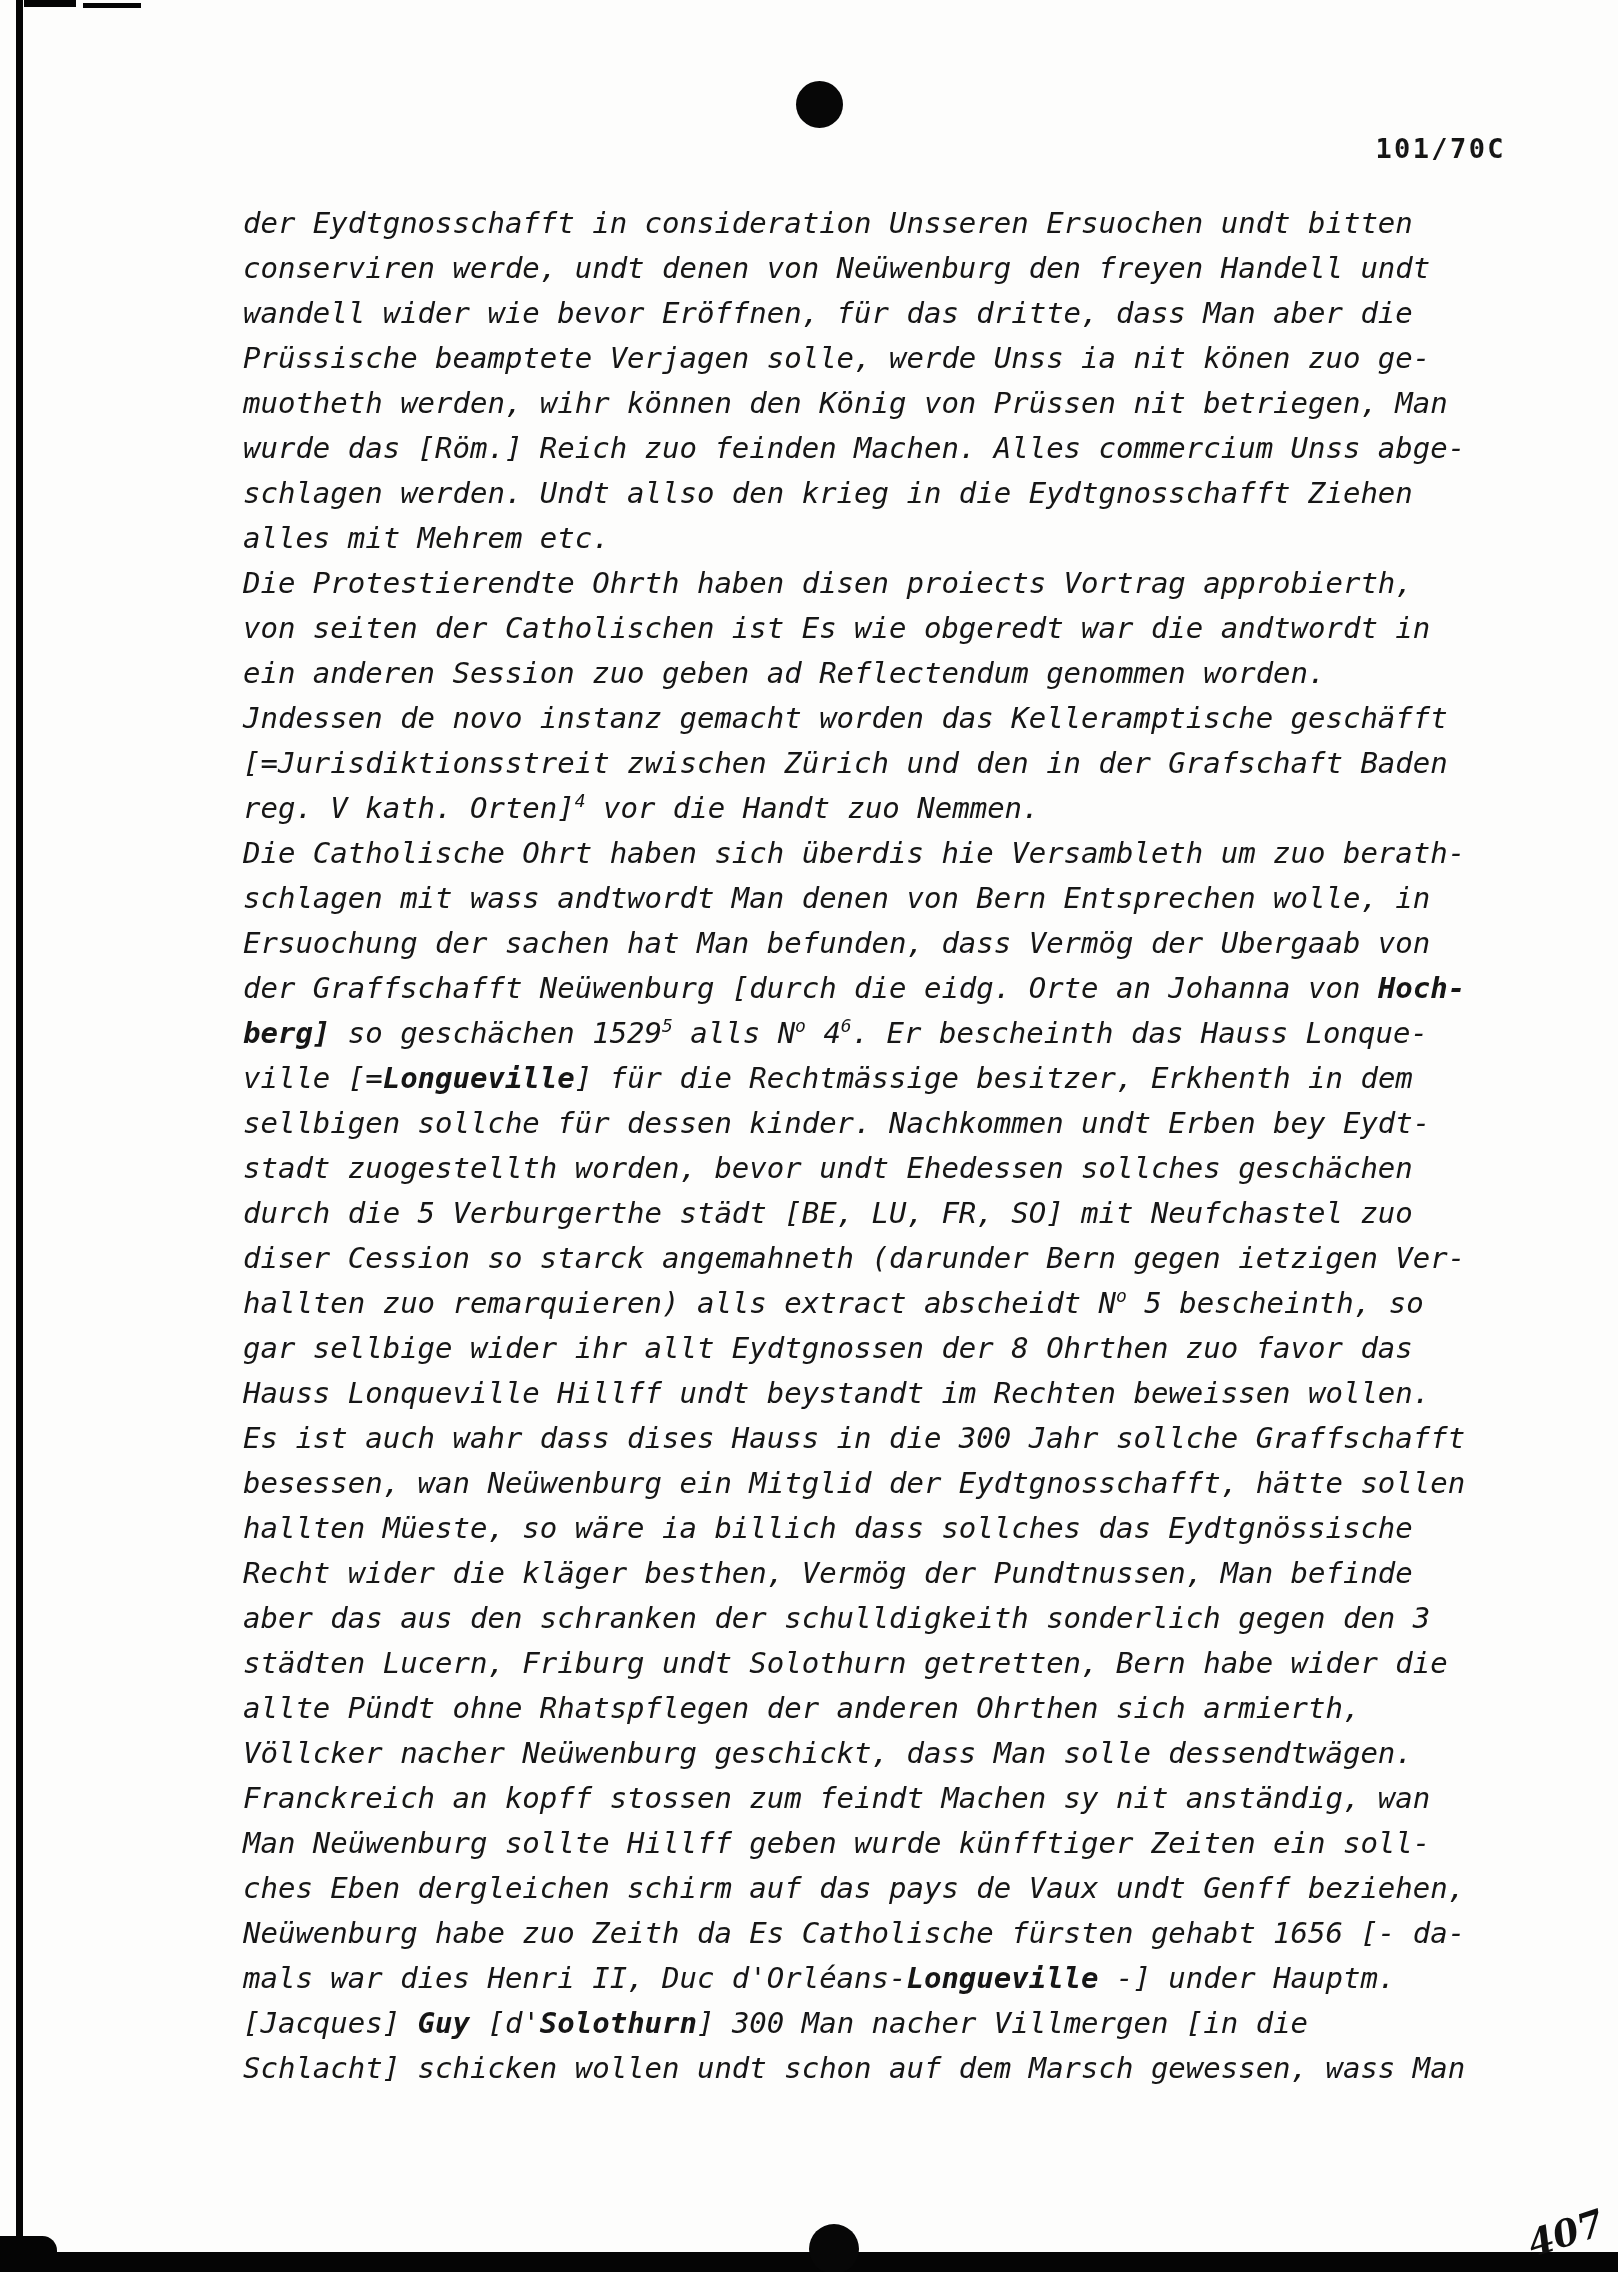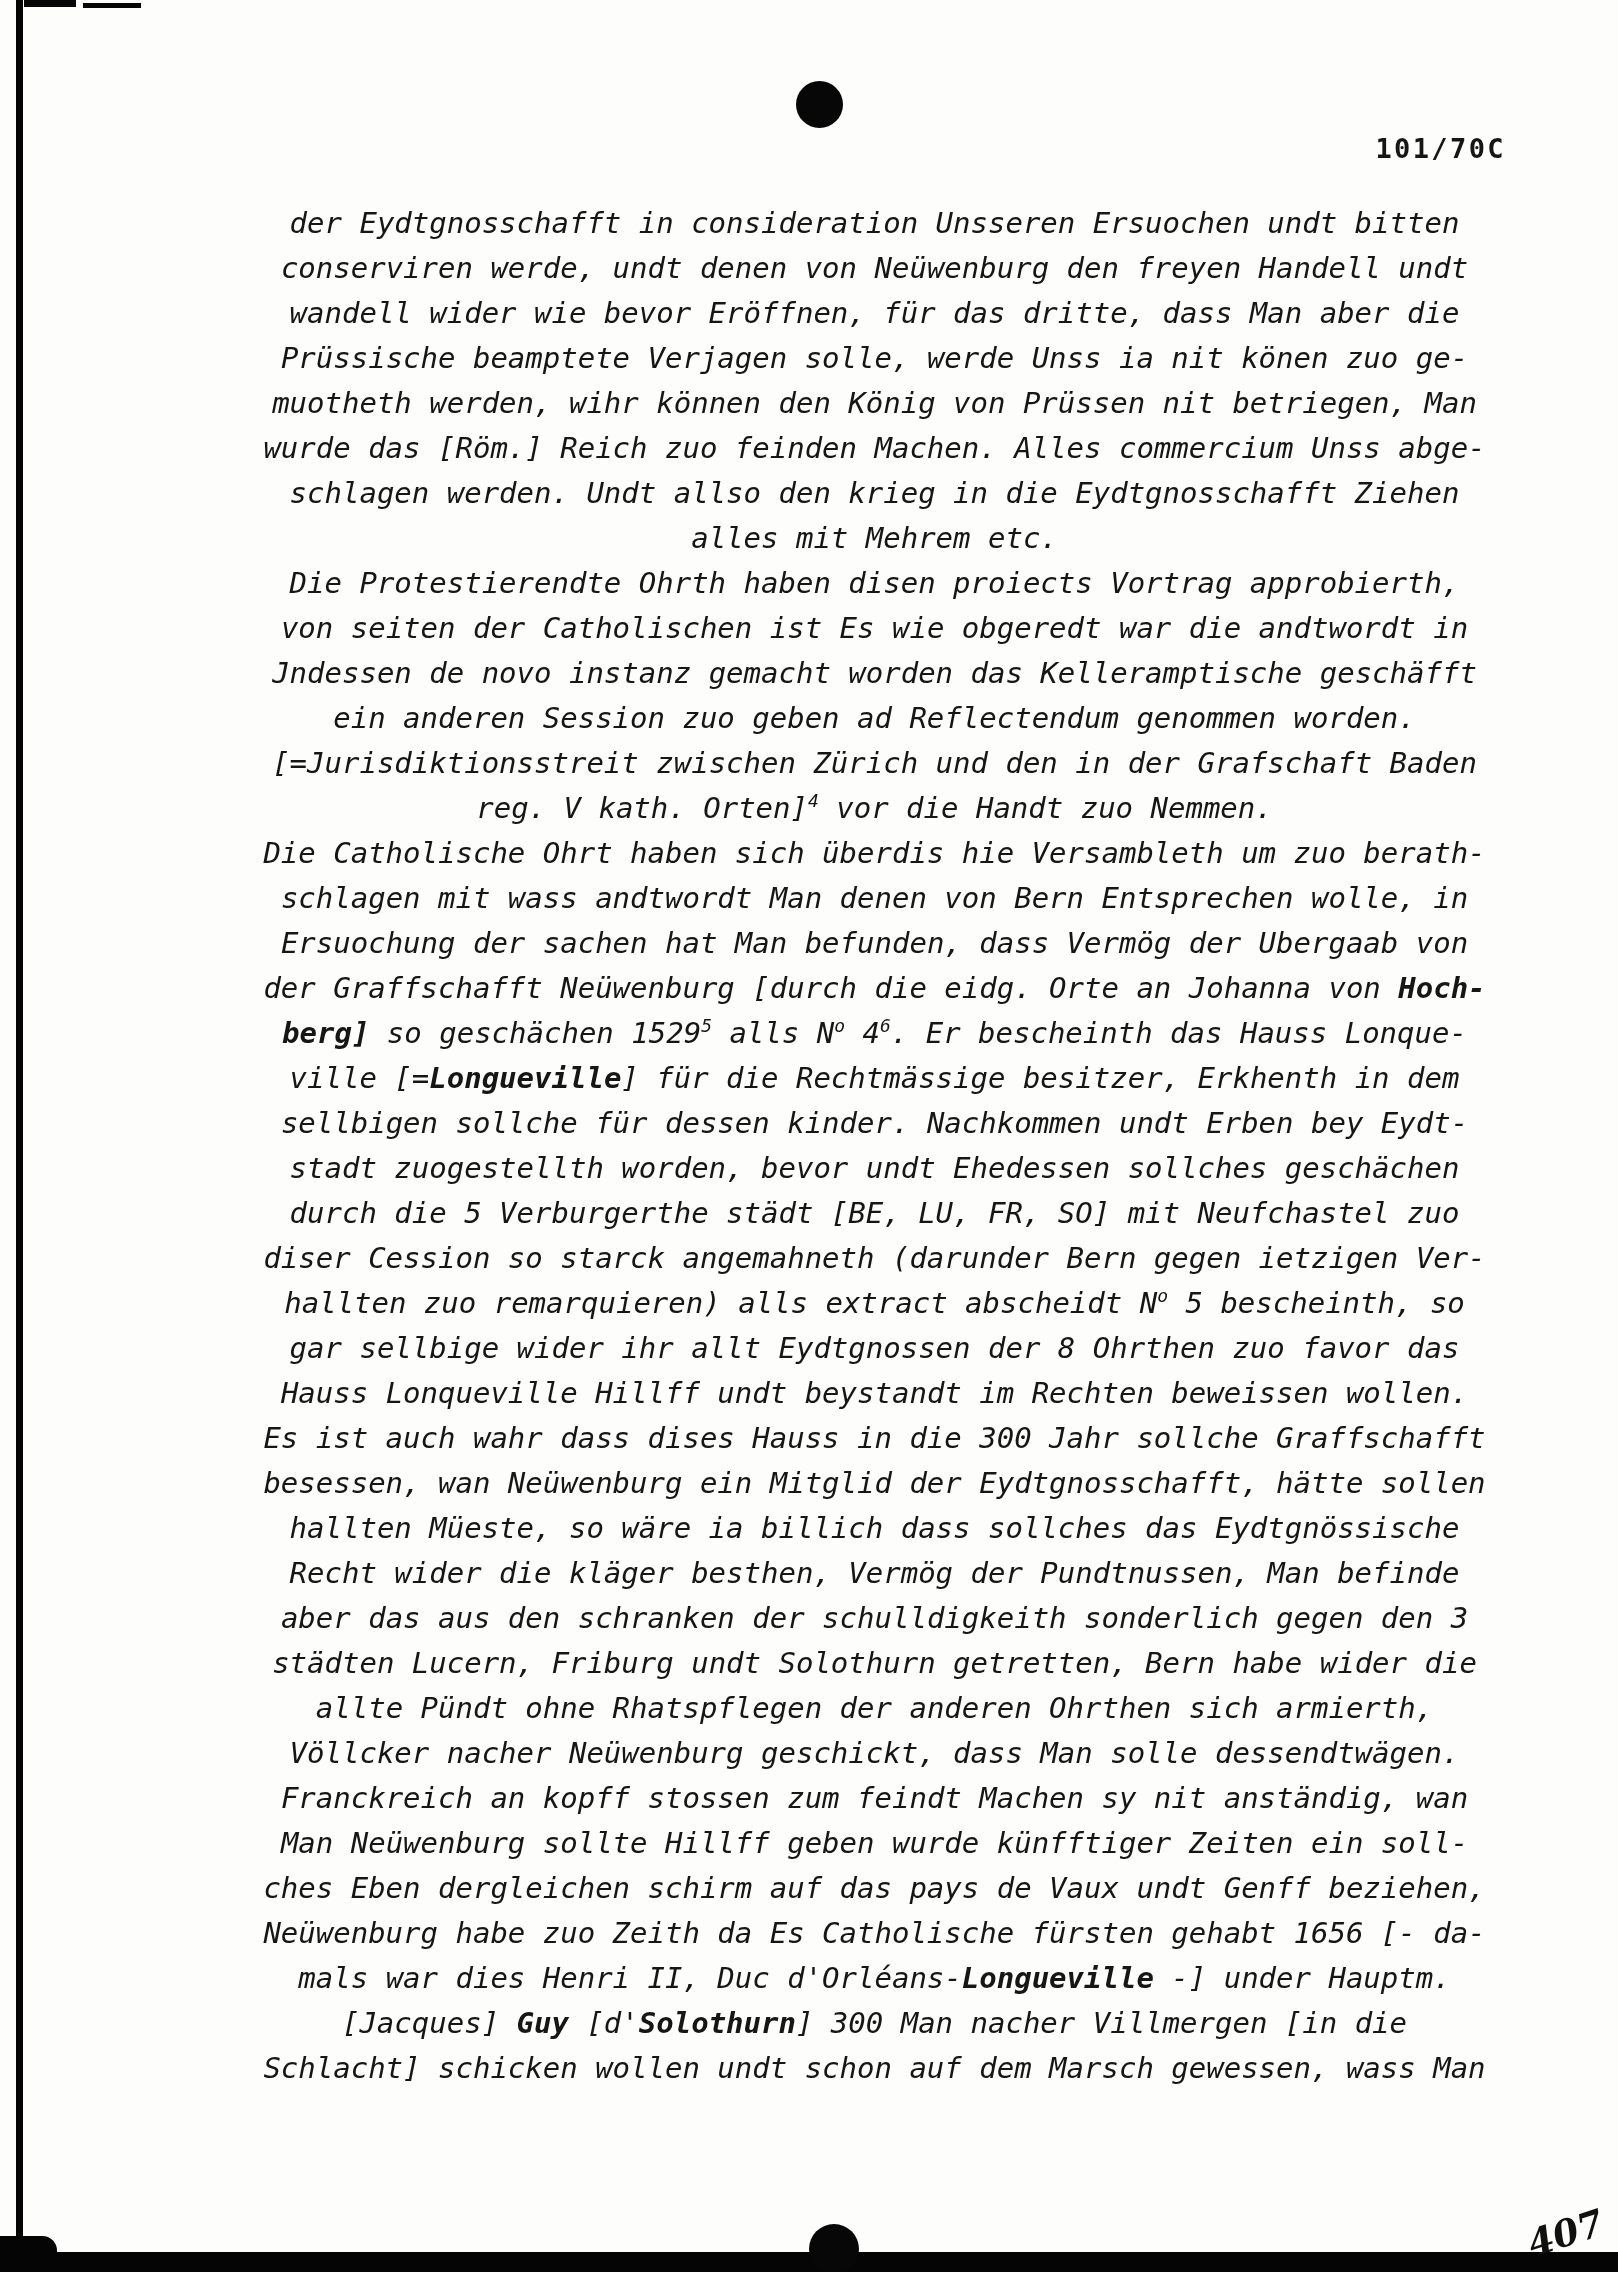--- a/index.html
+++ b/index.html
@@ -25,21 +25,20 @@
     position:absolute;top:133px;right:113px;
     font-size:27px;letter-spacing:2.4px;
     font-weight:bold;font-style:normal;
   }
   
   .text-body{
     position:absolute;left:243px;top:201px;width:1263px;
     font-size:29px;line-height:45px;
     font-style:italic;
     white-space:nowrap;
-    text-align:center;
   }
   .line{height:45px;}
   .line .b{font-weight:bold;margin-top:44px;}
   .line sup{font-size:0.62em;vertical-align:super;line-height:0;}
   
   .handwritten{
     position:absolute;right:14.6px;bottom:18px;
     font-family:"DejaVu Serif", serif;
     font-style:italic;font-size:37px;font-weight:bold;
     transform:rotate(-18deg);
@@ -66,22 +65,22 @@
       <div class="line"><span>der Eydtgnosschafft in consideration Unsseren Ersuochen undt bitten</span></div>
       <div class="line"><span>conserviren werde, undt denen von Neüwenburg den freyen Handell undt</span></div>
       <div class="line"><span>wandell wider wie bevor Eröffnen, für das dritte, dass Man aber die</span></div>
       <div class="line"><span>Prüssische beamptete Verjagen solle, werde Unss ia nit könen zuo ge-</span></div>
       <div class="line"><span>muotheth werden, wihr können den König von Prüssen nit betriegen, Man</span></div>
       <div class="line"><span>wurde das [Röm.] Reich zuo feinden Machen. Alles commercium Unss abge-</span></div>
       <div class="line"><span>schlagen werden. Undt allso den krieg in die Eydtgnosschafft Ziehen</span></div>
       <div class="line"><span>alles mit Mehrem etc.</span></div>
       <div class="line"><span>Die Protestierendte Ohrth haben disen proiects Vortrag approbierth,</span></div>
       <div class="line"><span>von seiten der Catholischen ist Es wie obgeredt war die andtwordt in</span></div>
+      <div class="line"><span>ein anderen Session zuo geben ad Reflectendum genommen worden.</span></div>
       <div class="line"><span>Jndessen de novo instanz gemacht worden das Kelleramptische geschäfft</span></div>
-      <div class="line"><span>ein anderen Session zuo geben ad Reflectendum genommen worden.</span></div>
       <div class="line"><span>[=Jurisdiktionsstreit zwischen Zürich und den in der Grafschaft Baden</span></div>
       <div class="line"><span>reg. V kath. Orten]</span><sup>4</sup><span> vor die Handt zuo Nemmen.</span></div>
       <div class="line"><span>Die Catholische Ohrt haben sich überdis hie Versambleth um zuo berath-</span></div>
       <div class="line"><span>schlagen mit wass andtwordt Man denen von Bern Entsprechen wolle, in</span></div>
       <div class="line"><span>Ersuochung der sachen hat Man befunden, dass Vermög der Ubergaab von</span></div>
       <div class="line"><span>der Graffschafft Neüwenburg [durch die eidg. Orte an Johanna von </span><span class="b">Hoch-</span></div>
       <div class="line"><span class="b">berg]</span><span> so geschächen 1529</span><sup>5</sup><span> alls N</span><sup>o</sup><span> 4</span><sup>6</sup><span>. Er bescheinth das Hauss Lonque-</span></div>
       <div class="line"><span>ville [=</span><span class="b">Longueville</span><span>] für die Rechtmässige besitzer, Erkhenth in dem</span></div>
       <div class="line"><span>sellbigen sollche für dessen kinder. Nachkommen undt Erben bey Eydt-</span></div>
       <div class="line"><span>stadt zuogestellth worden, bevor undt Ehedessen sollches geschächen</span></div>

